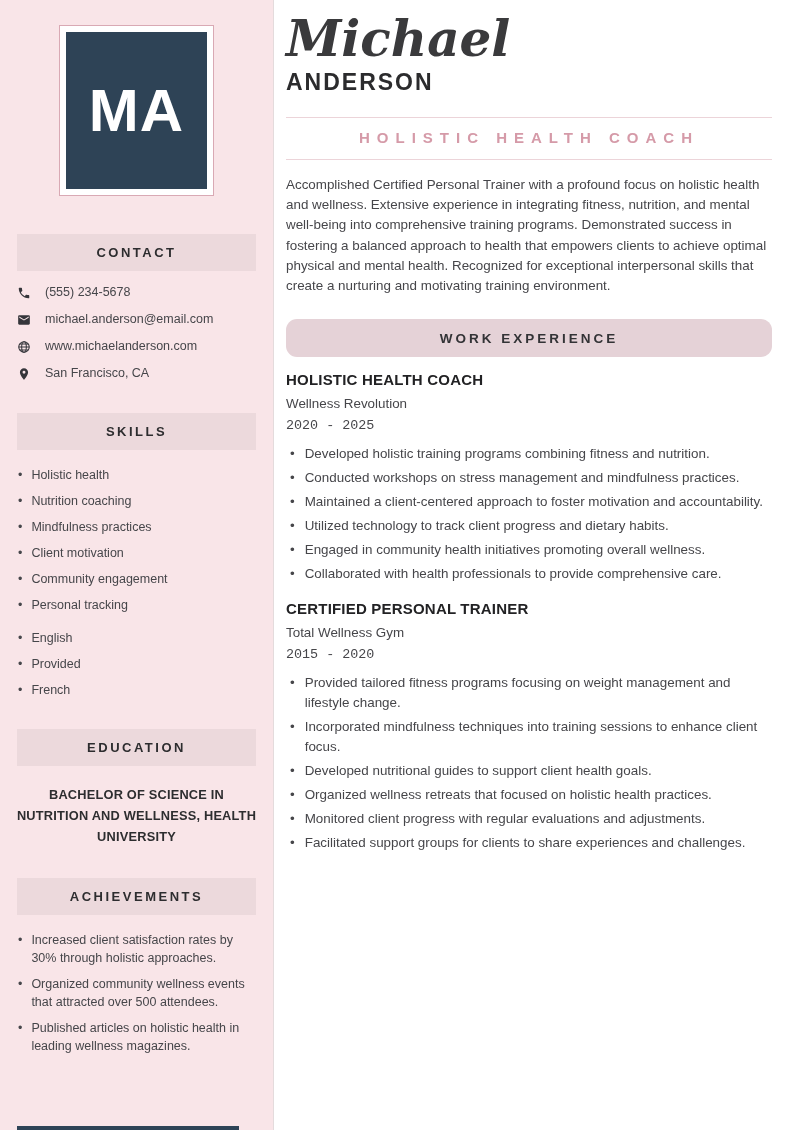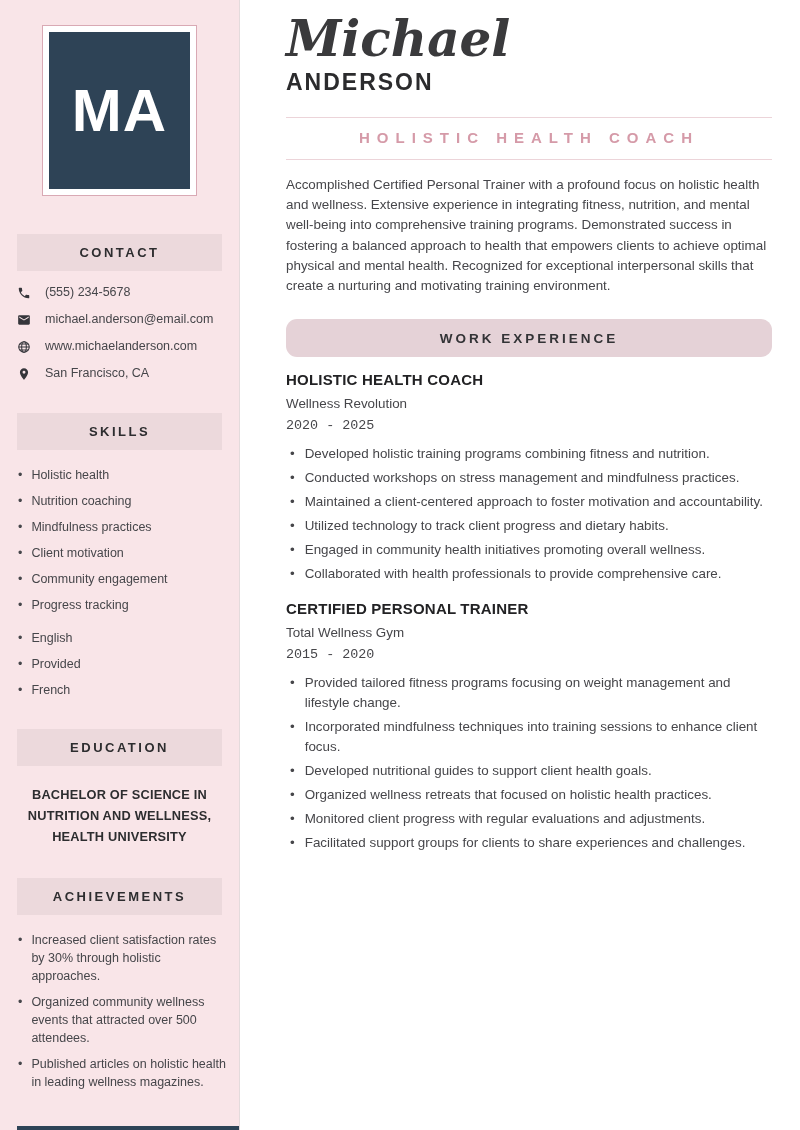--- a/index.html
+++ b/index.html
@@ -1,19 +1,19 @@
 <!DOCTYPE html>
 <html><head>
 <meta charset="utf-8">
 <style>
   html,body { margin:0; padding:0; background:#ffffff; font-family:"Liberation Sans", sans-serif; }
   .page { position:relative; width:800px; height:1130px; background:#ffffff; overflow:hidden; }
 
   
-  .sidebar { position:absolute; left:0; top:0; width:240px; height:1130px;
+  .sidebar { position:absolute; left:0; top:0; width:274px; height:1130px;
              background:#f9e5e8; border-right:1px solid #e4dbdc; box-sizing:border-box; }
   .photo-frame { margin:25px auto 0 auto; width:155px; height:171px; background:#ffffff;
                  border:1px solid #d9a9b4; box-sizing:border-box;
                  display:flex; align-items:center; justify-content:center; }
   .photo-inner { width:141px; height:157px; background:#2e4356; color:#ffffff;
                  display:flex; align-items:center; justify-content:center;
                  font-size:60px; font-weight:600; letter-spacing:1px; }
   .band { margin:0 17px; height:37px; background:#ecd9dc;
           display:flex; align-items:center; justify-content:center;
           font-weight:700; font-size:13px; letter-spacing:2.5px; color:#2d2d2f; }
@@ -124,21 +124,21 @@
       <li>
           <span class="dot">•</span>
           <span>Client motivation</span>
         </li>
       <li>
           <span class="dot">•</span>
           <span>Community engagement</span>
         </li>
       <li>
           <span class="dot">•</span>
-          <span>Progress tracking</span>
+          <span>Personal tracking</span>
         </li>
     </ul>
 
     <ul class="side-list">
       <li>
           <span class="dot">•</span>
           <span>English</span>
         </li>
       <li>
           <span class="dot">•</span>

